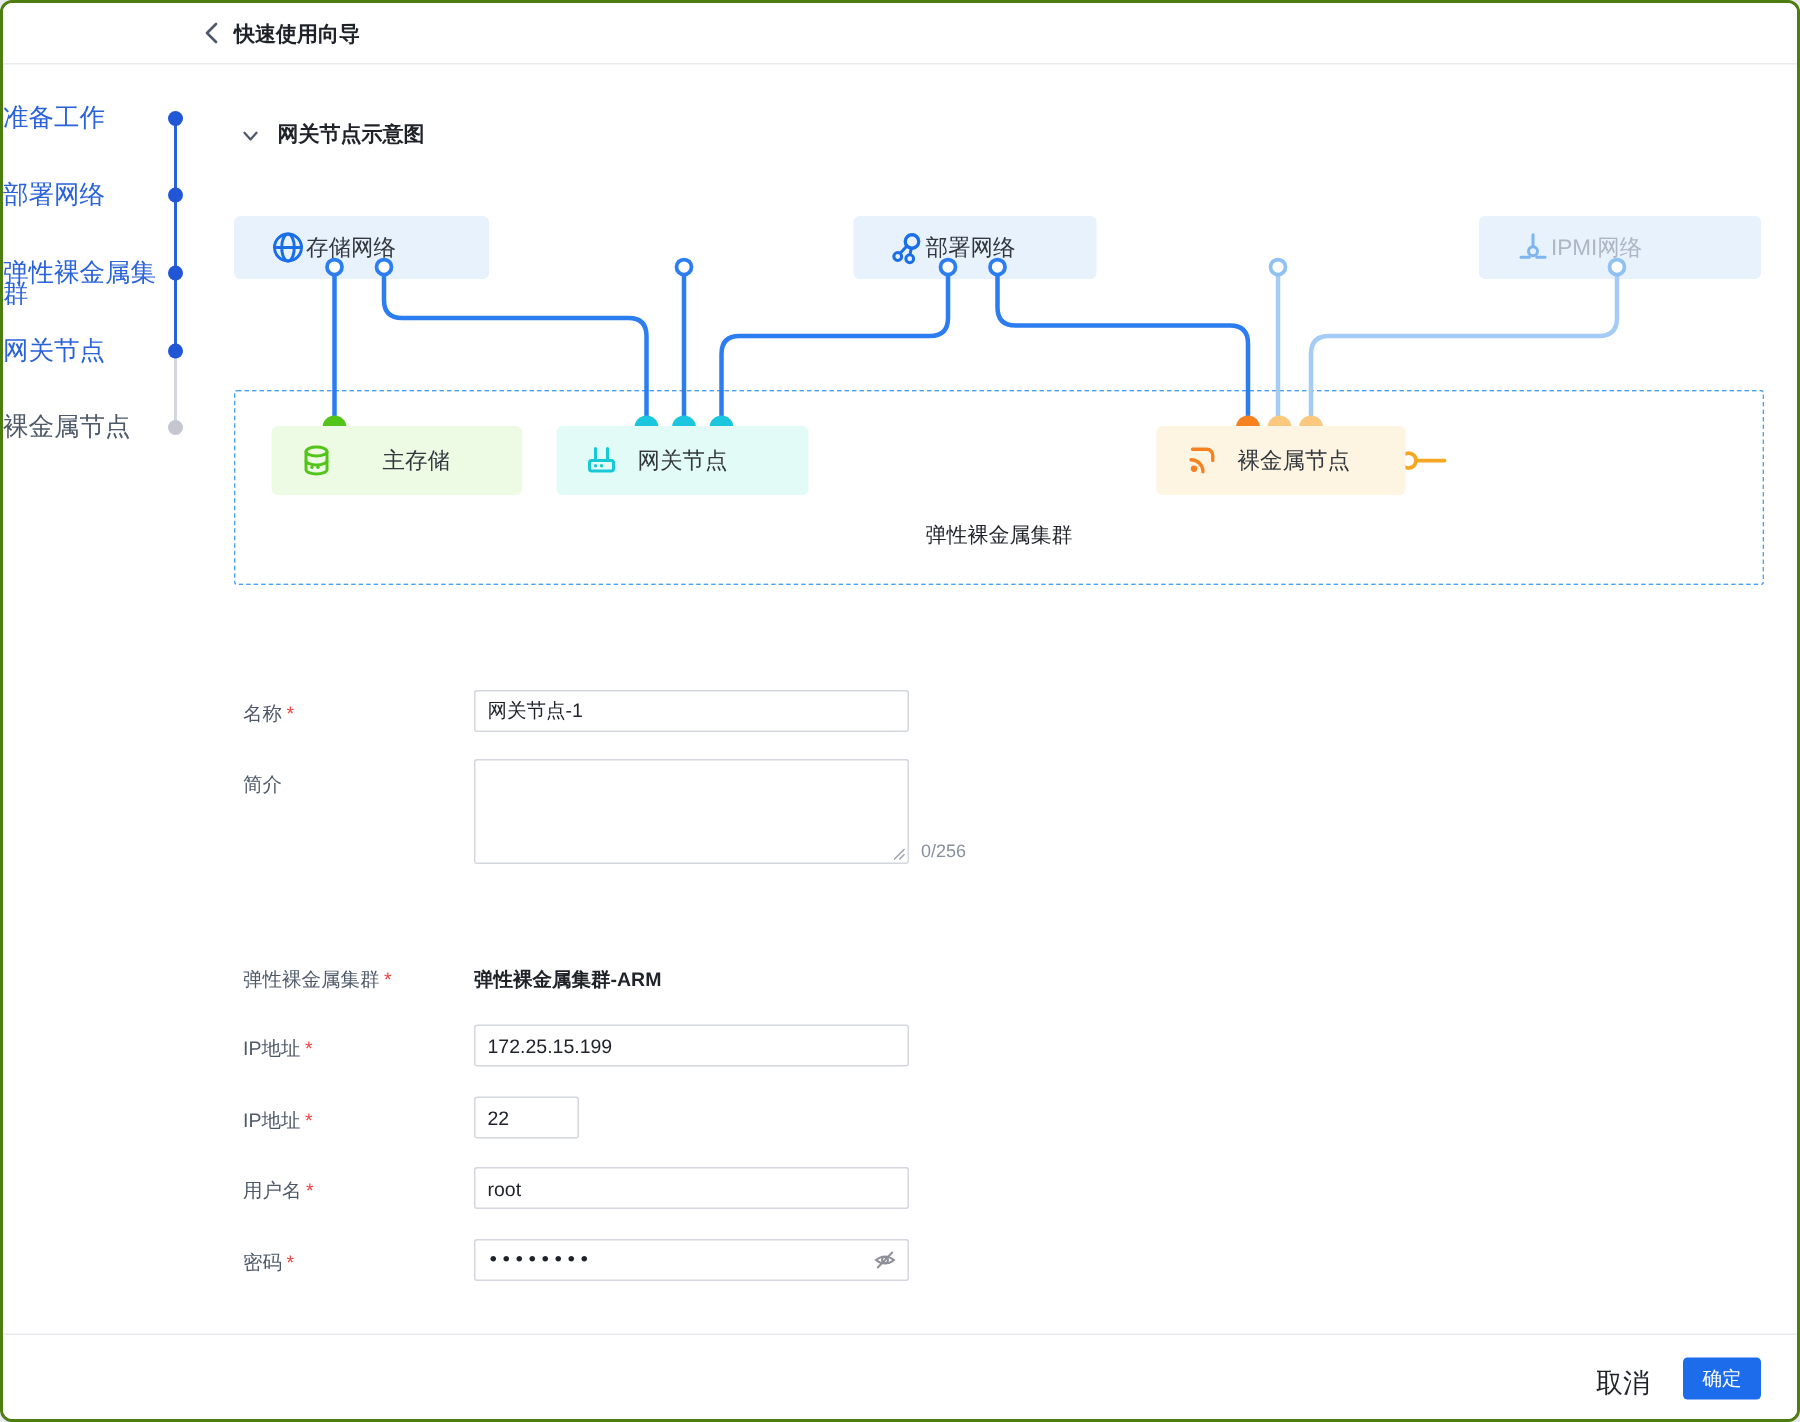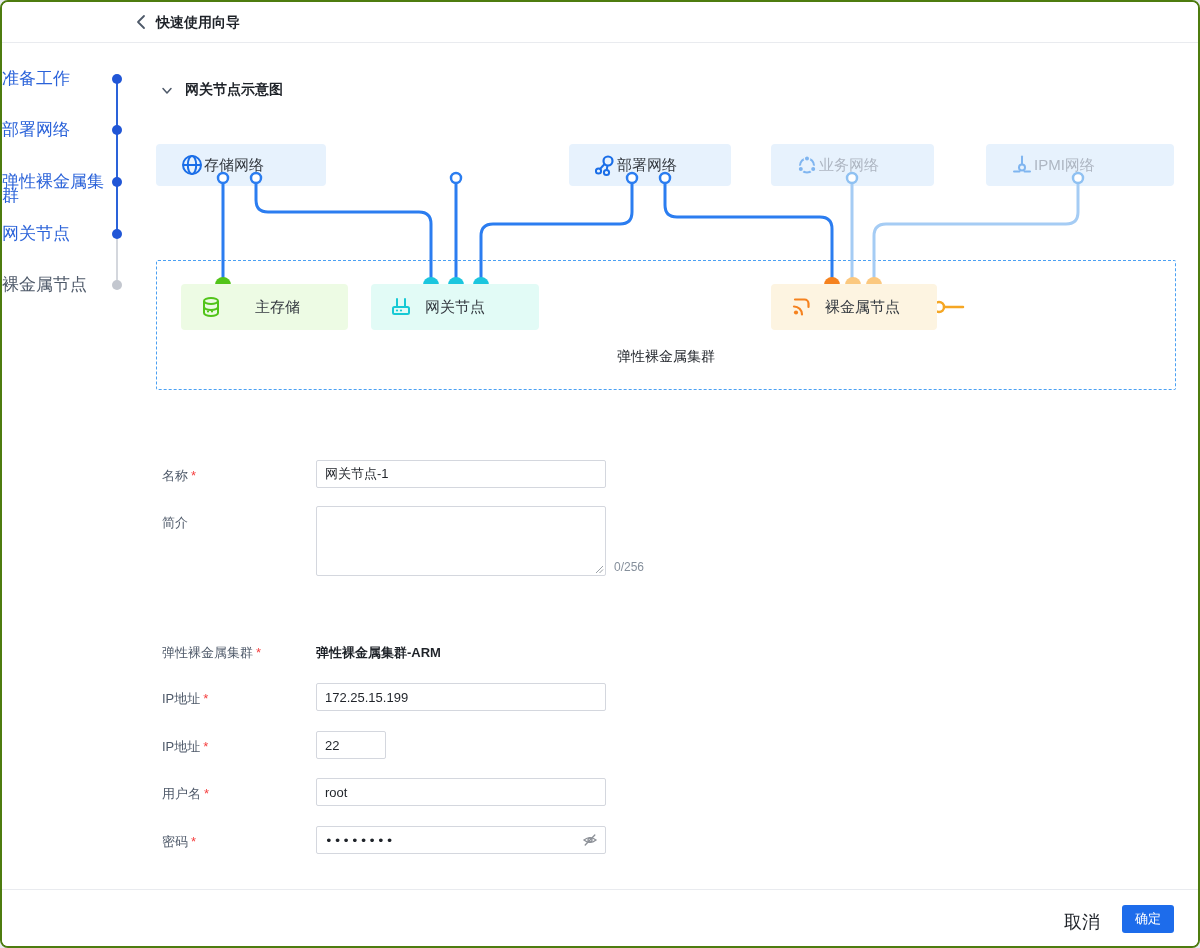--- a/index.html
+++ b/index.html
@@ -193,31 +193,20 @@
           <circle cx="15" cy="8" r="4.5" stroke-width="2.2"></circle>
           <circle cx="5.5" cy="18" r="2.6" stroke-width="2"></circle>
           <circle cx="13.5" cy="19.5" r="2.6" stroke-width="2"></circle>
           <line x1="11.6" y1="11" x2="7" y2="16" stroke-width="2"></line>
           <line x1="14.5" y1="12.5" x2="13.7" y2="16.8" stroke-width="2"></line>
         </g>
       </svg>
       <span class="lbl">部署网络</span>
     </div>
 
-    <div class="netbox nb4 disabled">
-      <svg width="24" height="24" viewBox="0 0 24 24">
-        <circle cx="12" cy="12.5" r="7" fill="none" stroke="#7fb5f0" stroke-width="2"></circle>
-        <g fill="#7fb5f0" stroke="#e7f2fd" stroke-width="1.4">
-          <circle cx="12" cy="5.5" r="2.7"></circle>
-            <circle cx="5.8" cy="16" r="2.7"></circle>
-            <circle cx="18.2" cy="16" r="2.7"></circle>
-        </g>
-      </svg>
-      <span class="lbl">业务网络</span>
-    </div>
 
     <div class="netbox nb5 disabled">
       <svg width="24" height="24" viewBox="0 0 24 24">
         <g fill="none" stroke="#7fb5f0" stroke-width="2" stroke-linecap="round">
           <line x1="12" y1="3.5" x2="12" y2="11"></line>
           <circle cx="12" cy="14.5" r="3"></circle>
           <line x1="4" y1="18.5" x2="9.5" y2="18.5"></line>
           <line x1="14.5" y1="18.5" x2="20" y2="18.5"></line>
         </g>
       </svg>

